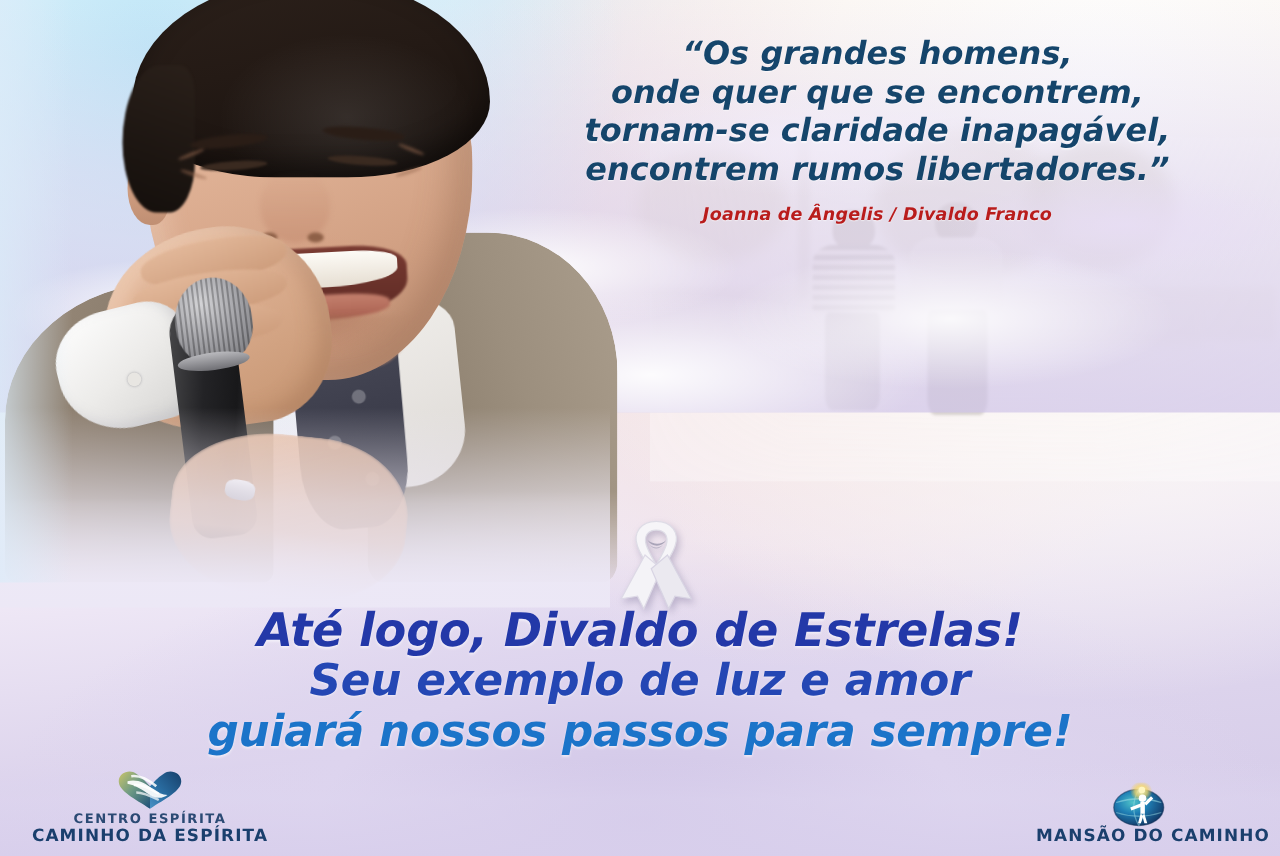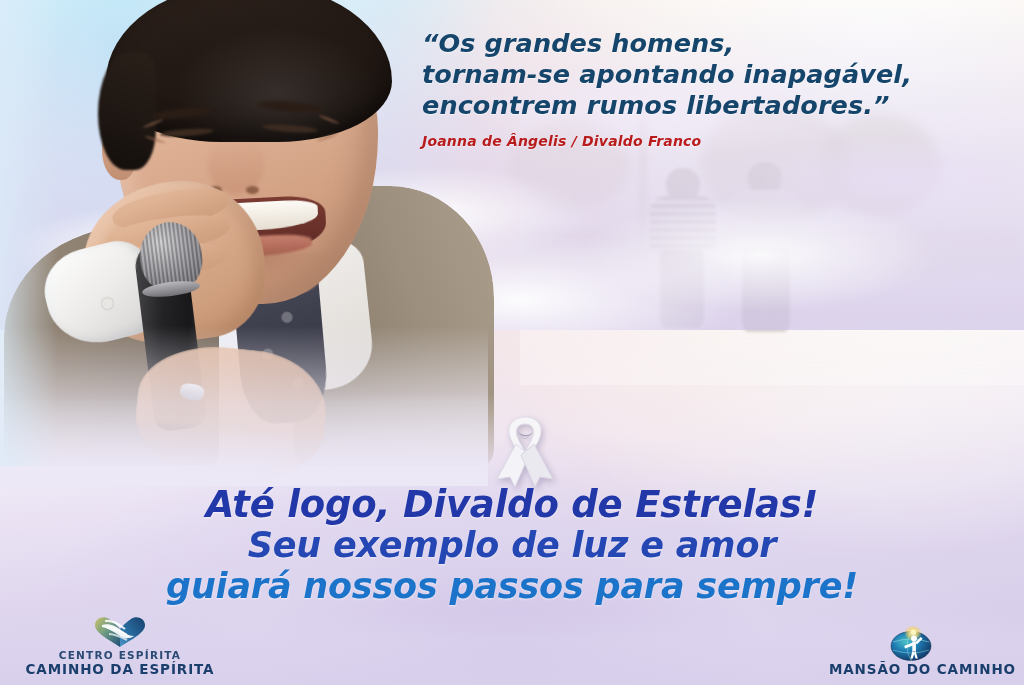--- a/index.html
+++ b/index.html
@@ -244,21 +244,21 @@
     background:linear-gradient(to bottom, rgba(238,234,246,0) 0%, rgba(238,234,246,.62) 48%, rgba(236,232,246,.97) 100%);
   }
   .portrait-fade-left{
     position:absolute;left:-6px;top:0;width:70px;height:470px;
     background:linear-gradient(to left, rgba(226,238,248,0) 0%, rgba(219,236,249,.85) 100%);
   }
 
   
   #quote-block{
     position:absolute;right:42px;top:28px;width:560px;
-    text-align:left;
+    text-align:center;
   }
   .quote-line{
     font-family:"DejaVu Sans",sans-serif;
     font-style:italic;font-weight:700;
     font-size:25.5px;line-height:31px;
     letter-spacing:.1px;
     color:#15456b;
     white-space:nowrap;
     text-shadow:0 1px 1px rgba(255,255,255,.6);
   }
@@ -373,21 +373,22 @@
     <div class="pt mic-head"></div>
     <div class="pt mic-ring"></div>
     <div class="pt hand2"></div>
     <div class="pt ring"></div>
     <div class="portrait-fade"></div>
     <div class="portrait-fade-left"></div>
   </div>
 
   <div id="quote-block">
     <div class="quote-line">“Os grandes homens,</div>
-    <div class="quote-line">tornam-se apontando inapagável,</div>
+    <div class="quote-line">onde quer que se encontrem,</div>
+    <div class="quote-line">tornam-se claridade inapagável,</div>
     <div class="quote-line">encontrem rumos libertadores.”</div>
     <div id="quote-author">Joanna de Ângelis / Divaldo Franco</div>
   </div>
 
   <div id="ribbon">
     <svg width="72" height="78" viewBox="0 0 72 78">
       <path d="M36 6 C24 6 17 15 21 26 C24 35 31 43 36 50 C41 43 48 35 51 26 C55 15 48 6 36 6 Z
                M36 13 C43 13 46 18 44 25 C42 31 38 37 36 41 C34 37 30 31 28 25 C26 18 29 13 36 13 Z" fill="#f6f5f8" stroke="#dedce6" stroke-width="1"></path>
       <path d="M27 33 L8 68 L21 66 L26 76 L40 44 Z" fill="#f4f3f7" stroke="#ddd9e6" stroke-width="1"></path>
       <path d="M45 33 L64 68 L51 66 L46 76 L32 44 Z" fill="#ebe9f0" stroke="#d8d4e3" stroke-width="1"></path>

